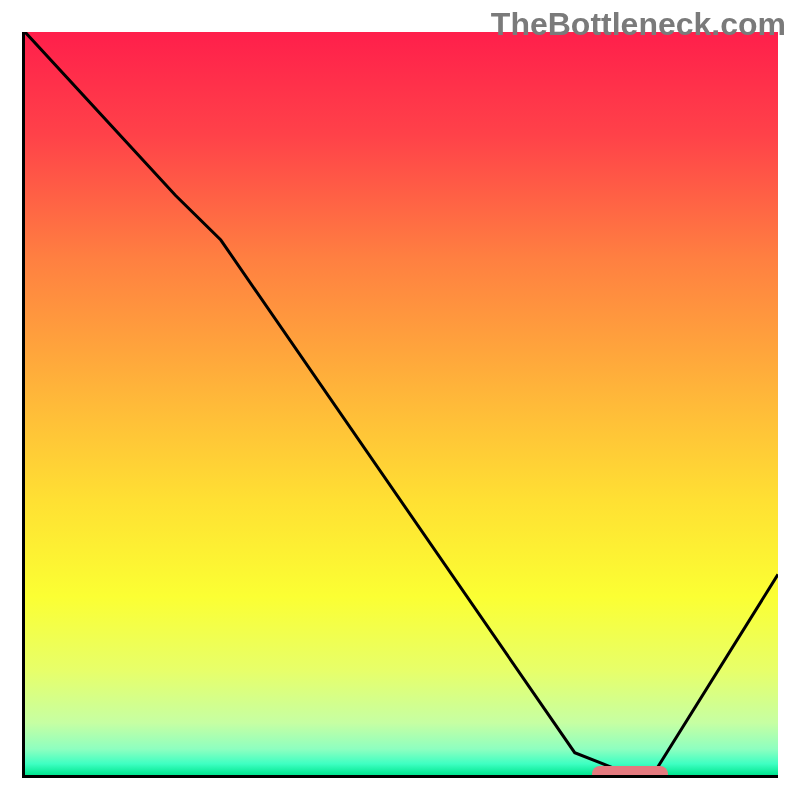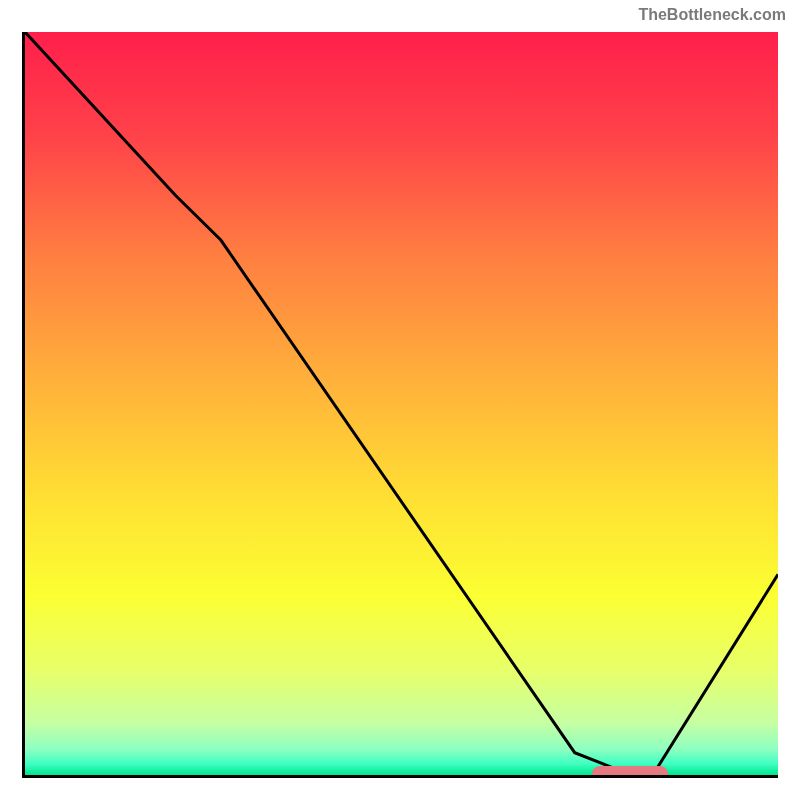--- a/index.html
+++ b/index.html
@@ -7,21 +7,21 @@
     width: 800px;
     height: 800px;
     background: #ffffff;
     position: relative;
     font-family: Arial, sans-serif;
   }
   .watermark {
     position: absolute;
     top: 6px;
     right: 14px;
-    font-size: 16px;
+    font-size: 32px;
     font-weight: bold;
     color: #7a7a7a;
     z-index: 10;
   }
   .plot-area {
     position: absolute;
     top: 32px;
     left: 22px;
     width: 756px;
     height: 746px;

